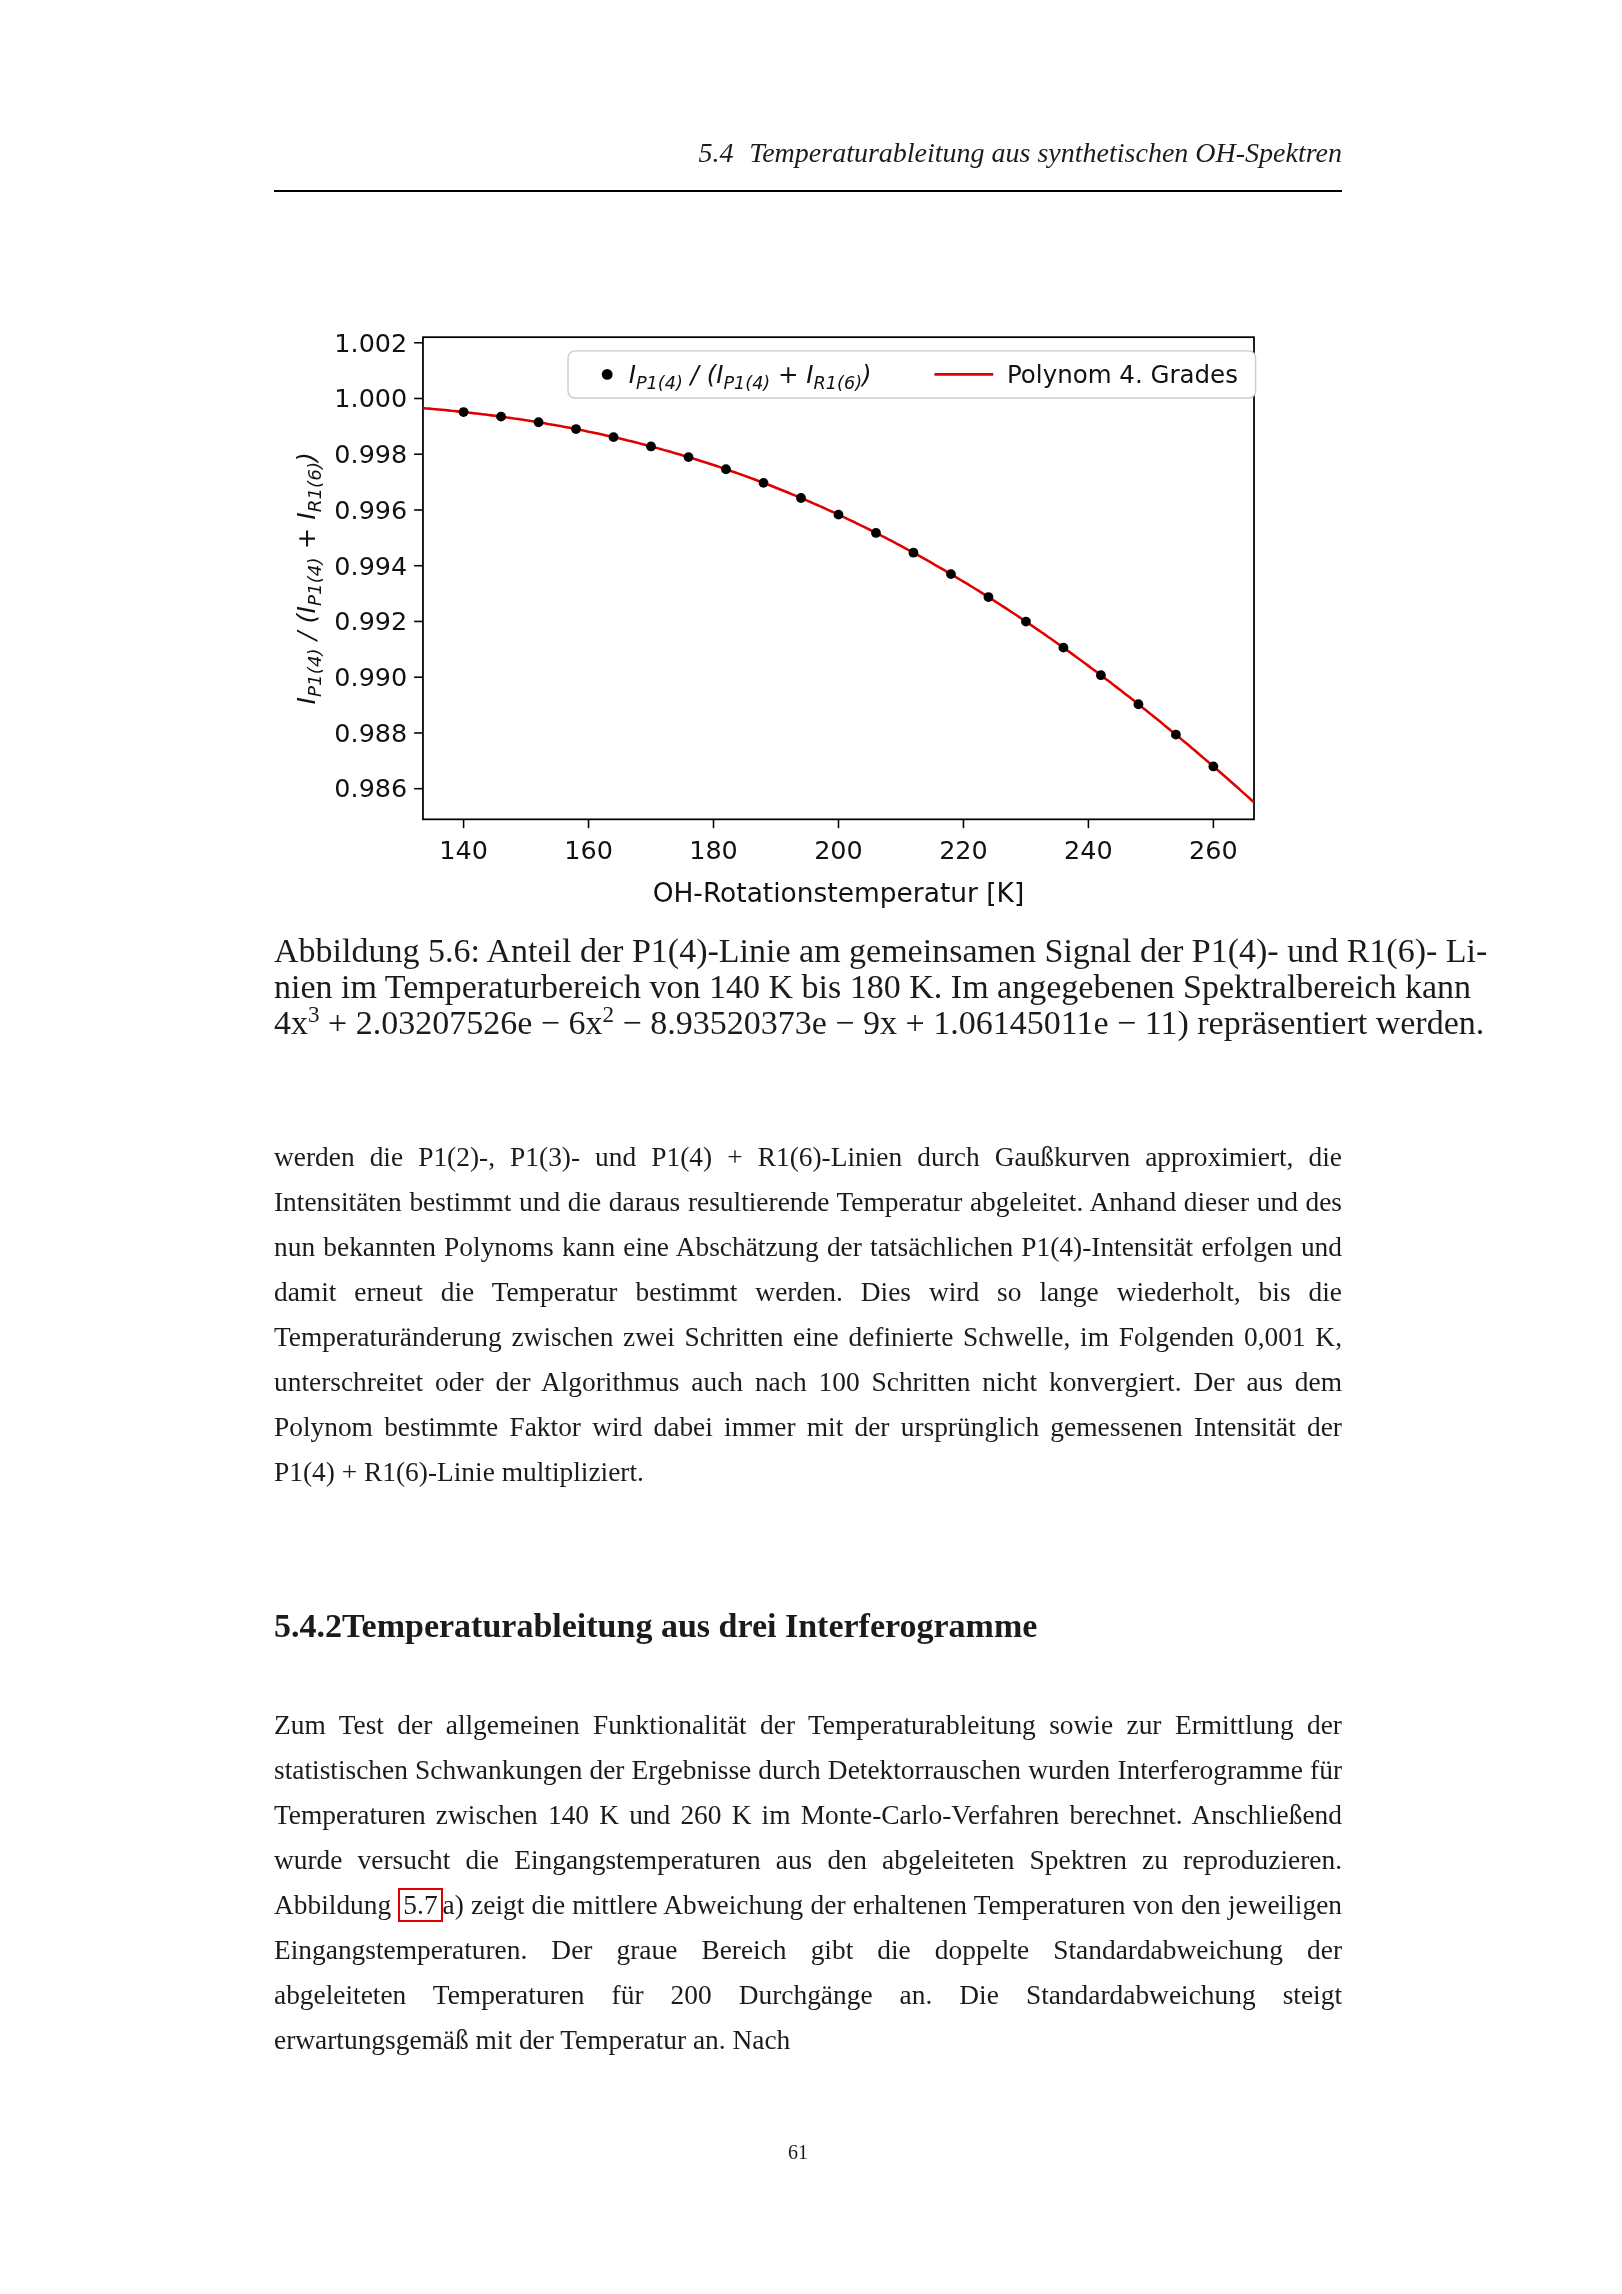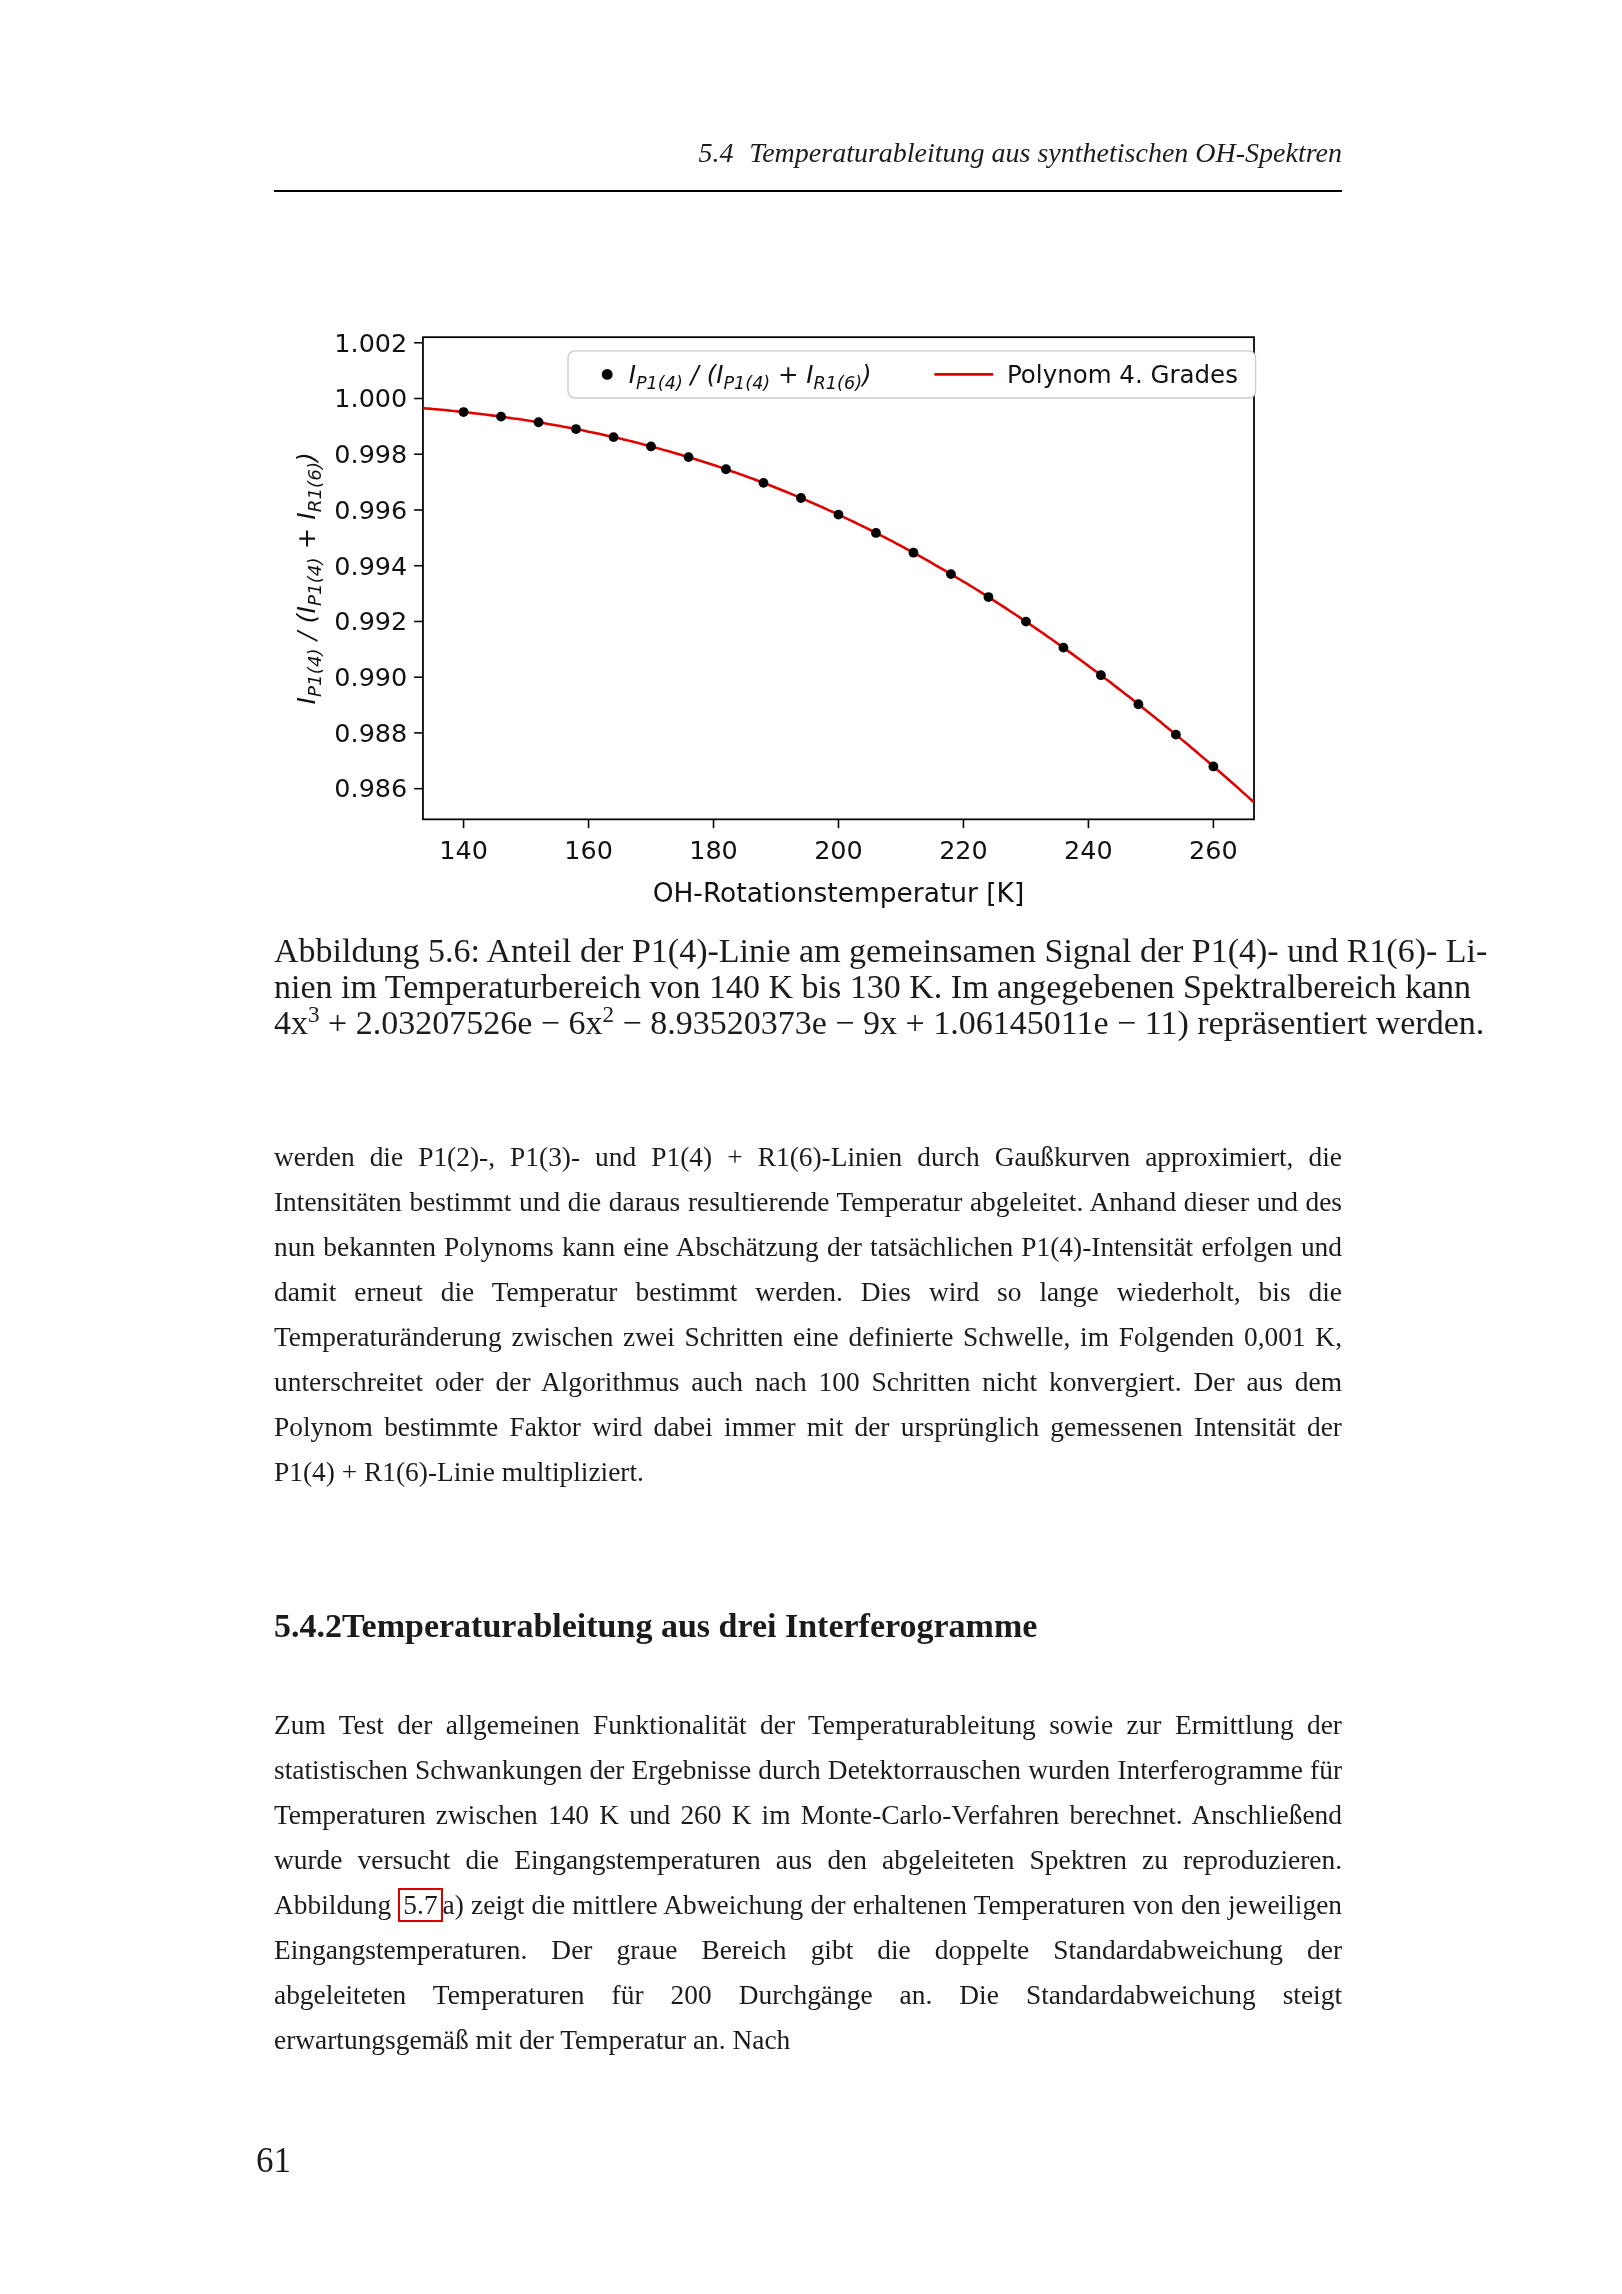--- a/index.html
+++ b/index.html
@@ -28,22 +28,22 @@
   }
   #para1 { top:1135px; }
   #para2 { top:1703px; }
   .section-heading {
     position:absolute; top:1607px; left:274px; width:1068px;
     font-size:34px; font-weight:bold;
   }
   .section-heading .sec-num { }
   .ref-box { border:2px solid #14b8a6; padding:0 2.9px; }
   .page-number {
-    position:absolute; top:2141px; left:256px; width:1068px;
-    text-align:left; font-size:35px;
+    position:absolute; top:2141px; left:264px; width:1068px;
+    text-align:center; font-size:20px;
   }
   sub, sup { font-size:68%; line-height:0; }
 </style>
 </head>
 <body>
 
 <div class="page">
 
   <div class="running-header">
     <span class="sec-num">5.4</span><span>Temperaturableitung aus synthetischen OH-Spektren</span>
@@ -114,21 +114,21 @@
           <line x1="673.90625" y1="84" x2="733.90625" y2="84" stroke="#e00000" stroke-width="2.8"></line>
           <text x="747.90625" y="93" font-size="25" text-anchor="start"><tspan dy="0">Polynom 4. Grades</tspan></text>
         </g>
         <text x="576" y="622" text-anchor="middle" font-size="27">OH-Rotationstemperatur [K]</text>
         <text x="42" y="292" font-size="26" text-anchor="middle" font-style="italic" transform="rotate(-90 42 292)"><tspan dy="0">I</tspan><tspan dy="6.24" font-size="18.72">P1(4)</tspan><tspan dy="-6.24"> / (I</tspan><tspan dy="6.24" font-size="18.72">P1(4)</tspan><tspan dy="-6.24"> + I</tspan><tspan dy="6.24" font-size="18.72">R1(6)</tspan><tspan dy="-6.24">)</tspan></text>
       </svg>
   </div>
 
   <div class="caption">
     <div class="cap-line">Abbildung 5.6: Anteil der P1(4)-Linie am gemeinsamen Signal der P1(4)- und R1(6)- Li-</div>
-    <div class="cap-line">nien im Temperaturbereich von 140 K bis 130 K. Im angegebenen Spektralbereich kann</div>
+    <div class="cap-line">nien im Temperaturbereich von 140 K bis 180 K. Im angegebenen Spektralbereich kann</div>
     <div class="cap-line">4x<sup>3</sup> + 2.03207526e − 6x<sup>2</sup> − 8.93520373e − 9x + 1.06145011e − 11) repräsentiert werden.</div>
   </div>
 
   <div class="para" id="para1">werden die P1(2)-, P1(3)- und P1(4) + R1(6)-Linien durch Gaußkurven approximiert, die Intensitäten bestimmt und die daraus resultierende Temperatur abgeleitet. Anhand dieser und des nun bekannten Polynoms kann eine Abschätzung der tatsächlichen P1(4)-Intensität erfolgen und damit erneut die Temperatur bestimmt werden. Dies wird so lange wiederholt, bis die Temperaturänderung zwischen zwei Schritten eine definierte Schwelle, im Folgenden 0,001 K, unterschreitet oder der Algorithmus auch nach 100 Schritten nicht konvergiert. Der aus dem Polynom bestimmte Faktor wird dabei immer mit der ursprünglich gemessenen Intensität der P1(4) + R1(6)-Linie multipliziert.</div>
 
   <div class="section-heading">
     <span class="sec-num">5.4.2</span><span>Temperaturableitung aus drei Interferogramme</span>
   </div>
 
   <div class="para" id="para2"><span>Zum Test der allgemeinen Funktionalität der Temperaturableitung sowie zur Ermittlung der statistischen Schwankungen der Ergebnisse durch Detektorrauschen wurden Interferogramme für Temperaturen zwischen 140 K und 260 K im Monte-Carlo-Verfahren berechnet. Anschließend wurde versucht die Eingangstemperaturen aus den abgeleiteten Spektren zu reproduzieren. Abbildung </span><span class="ref-box" style="border-color: rgb(221, 0, 0);">5.7</span><span>a) zeigt die mittlere Abweichung der erhaltenen Temperaturen von den jeweiligen Eingangstemperaturen. Der graue Bereich gibt die doppelte Standardabweichung der abgeleiteten Temperaturen für 200 Durchgänge an. Die Standardabweichung steigt erwartungsgemäß mit der Temperatur an. Nach</span></div>

